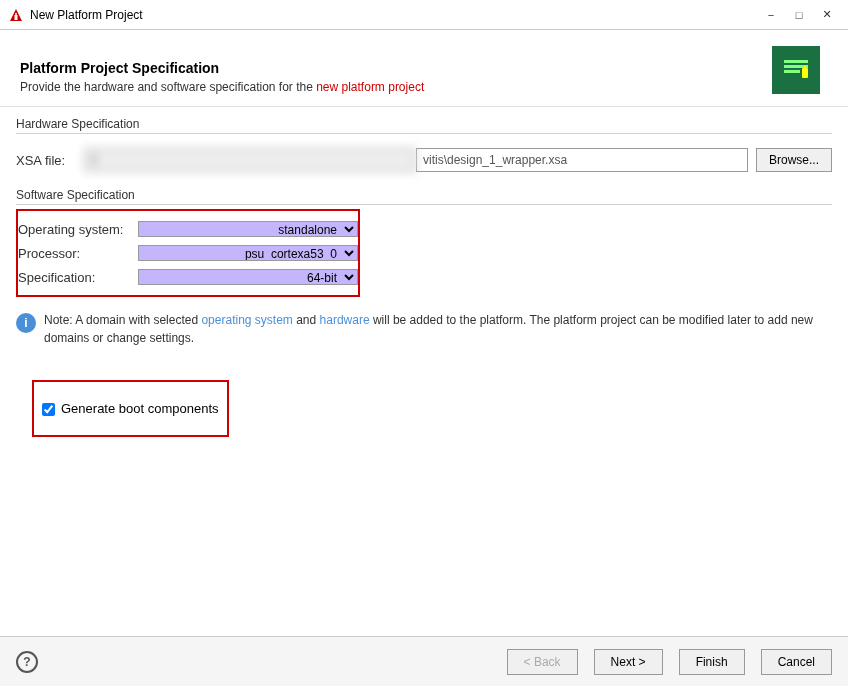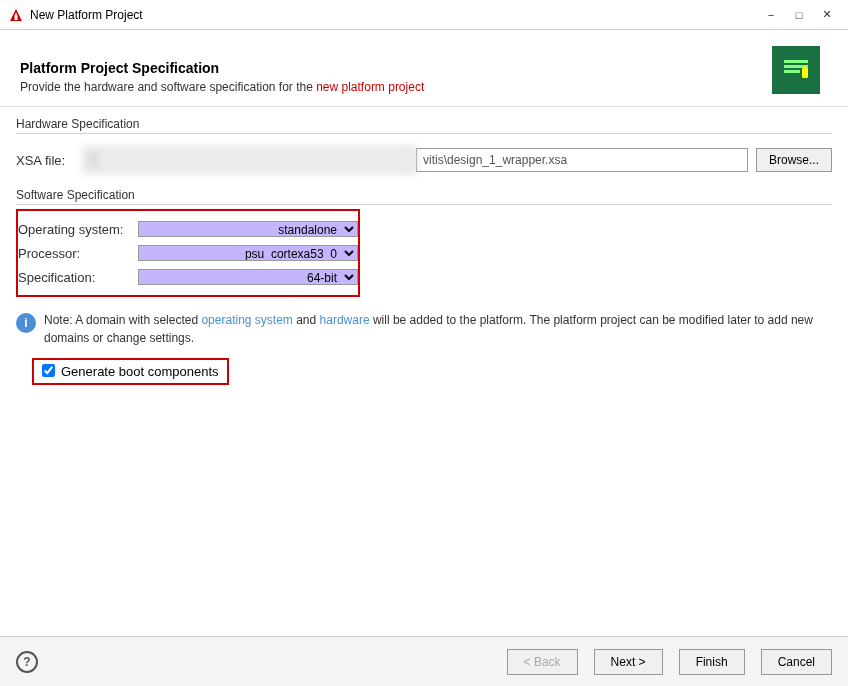--- a/index.html
+++ b/index.html
@@ -212,25 +212,25 @@
     }
     .note-text {
       font-size: 12px;
       color: #333;
       line-height: 1.5;
     }
     .note-text span { color: #4a90d9; }
 
     
     .boot-components-row {
-      margin: 1px 16px;
+      margin: 23px 16px;
       border: 2px solid #cc0000;
       display: inline-flex;
-      align-items: flex-start;
-      padding: 4px 8px;
+      align-items: flex-end;
+      padding: 19px 8px;
     }
     .boot-checkbox {
       margin-right: 6px;
       cursor: pointer;
     }
     .boot-label {
       font-size: 13px;
       color: #000;
     }
 

